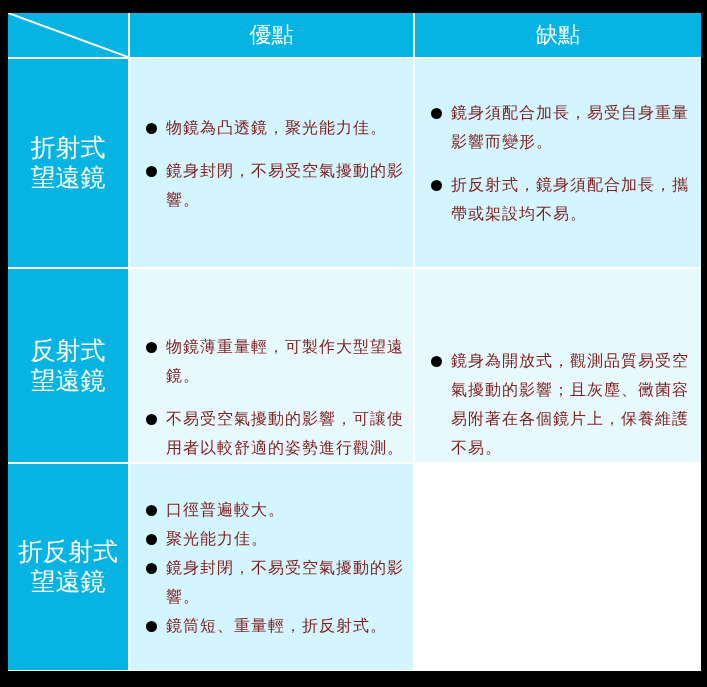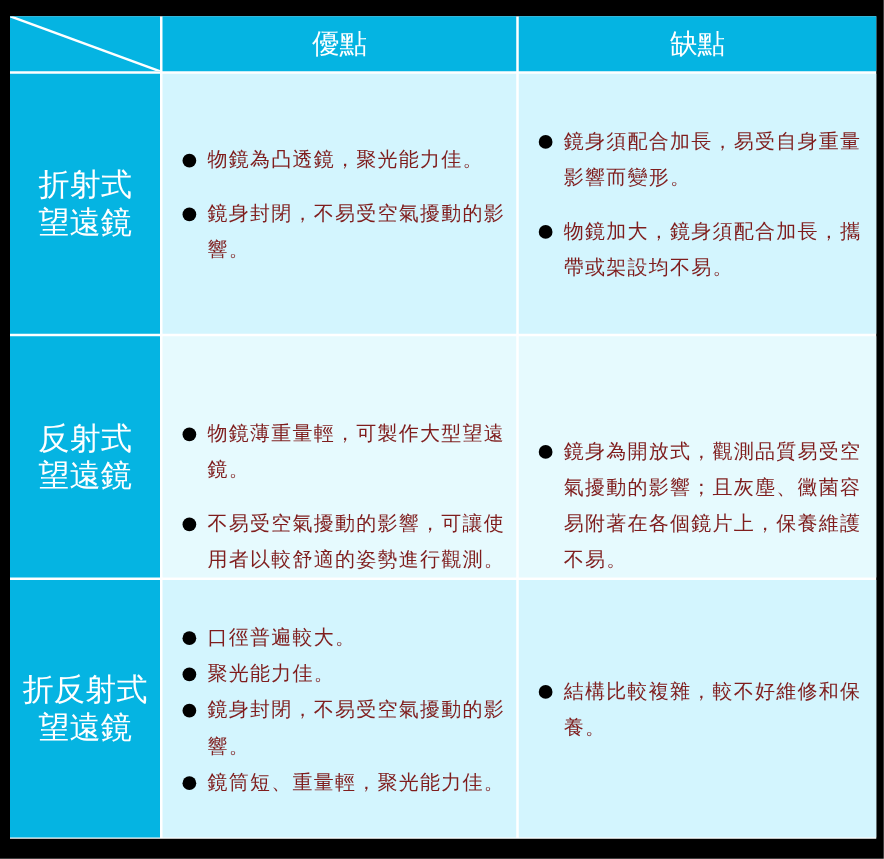--- a/index.html
+++ b/index.html
@@ -85,21 +85,21 @@
     </ul>
   </div>
   <div class="cell body-cell row-a cons">
     <ul>
       <li class="gap">
           <span class="bullet"></span>
           <span class="txt">鏡身須配合加長，易受自身重量影響而變形。</span>
         </li>
       <li>
           <span class="bullet"></span>
-          <span class="txt">物鏡加大，鏡身須配合加長，攜帶或架設均不易。</span>
+          <span class="txt">折反射式，鏡身須配合加長，攜帶或架設均不易。</span>
         </li>
     </ul>
   </div>
 
   <div class="cell label">反射式
 望遠鏡</div>
   <div class="cell body-cell row-b">
     <ul>
       <li class="gap">
           <span class="bullet"></span>
@@ -131,25 +131,17 @@
       <li class="tight">
           <span class="bullet"></span>
           <span class="txt">聚光能力佳。</span>
         </li>
       <li class="tight">
           <span class="bullet"></span>
           <span class="txt">鏡身封閉，不易受空氣擾動的影響。</span>
         </li>
       <li class="tight">
           <span class="bullet"></span>
-          <span class="txt">鏡筒短、重量輕，聚光能力佳。</span>
-        </li>
-    </ul>
-  </div>
-  <div class="cell body-cell row-a cons">
-    <ul>
-      <li>
-          <span class="bullet"></span>
-          <span class="txt">結構比較複雜，較不好維修和保養。</span>
+          <span class="txt">鏡筒短、重量輕，折反射式。</span>
         </li>
     </ul>
   </div>
 </div>
 
 </body></html>

